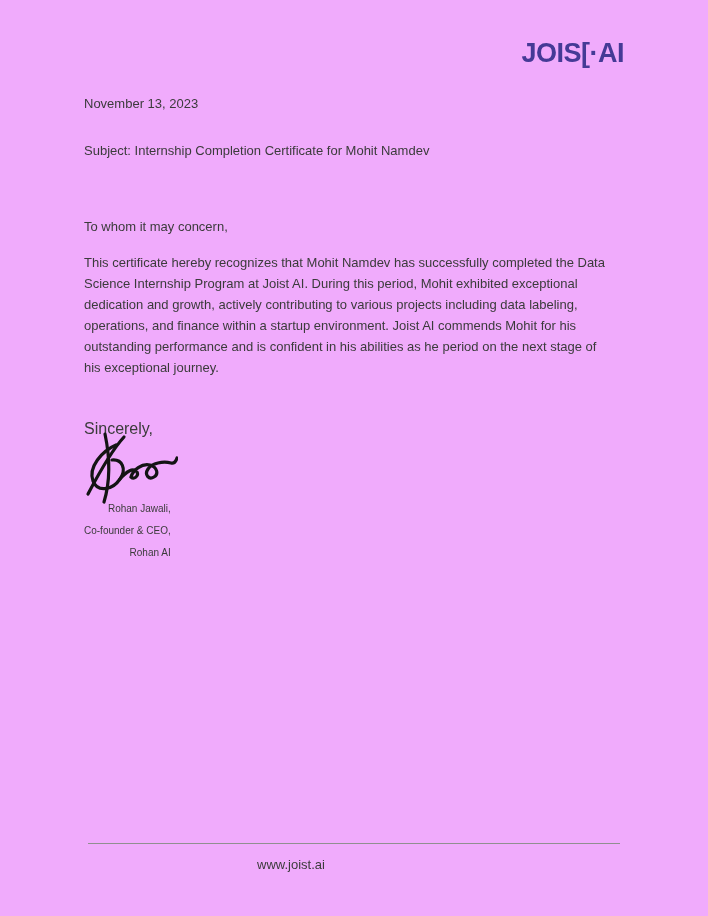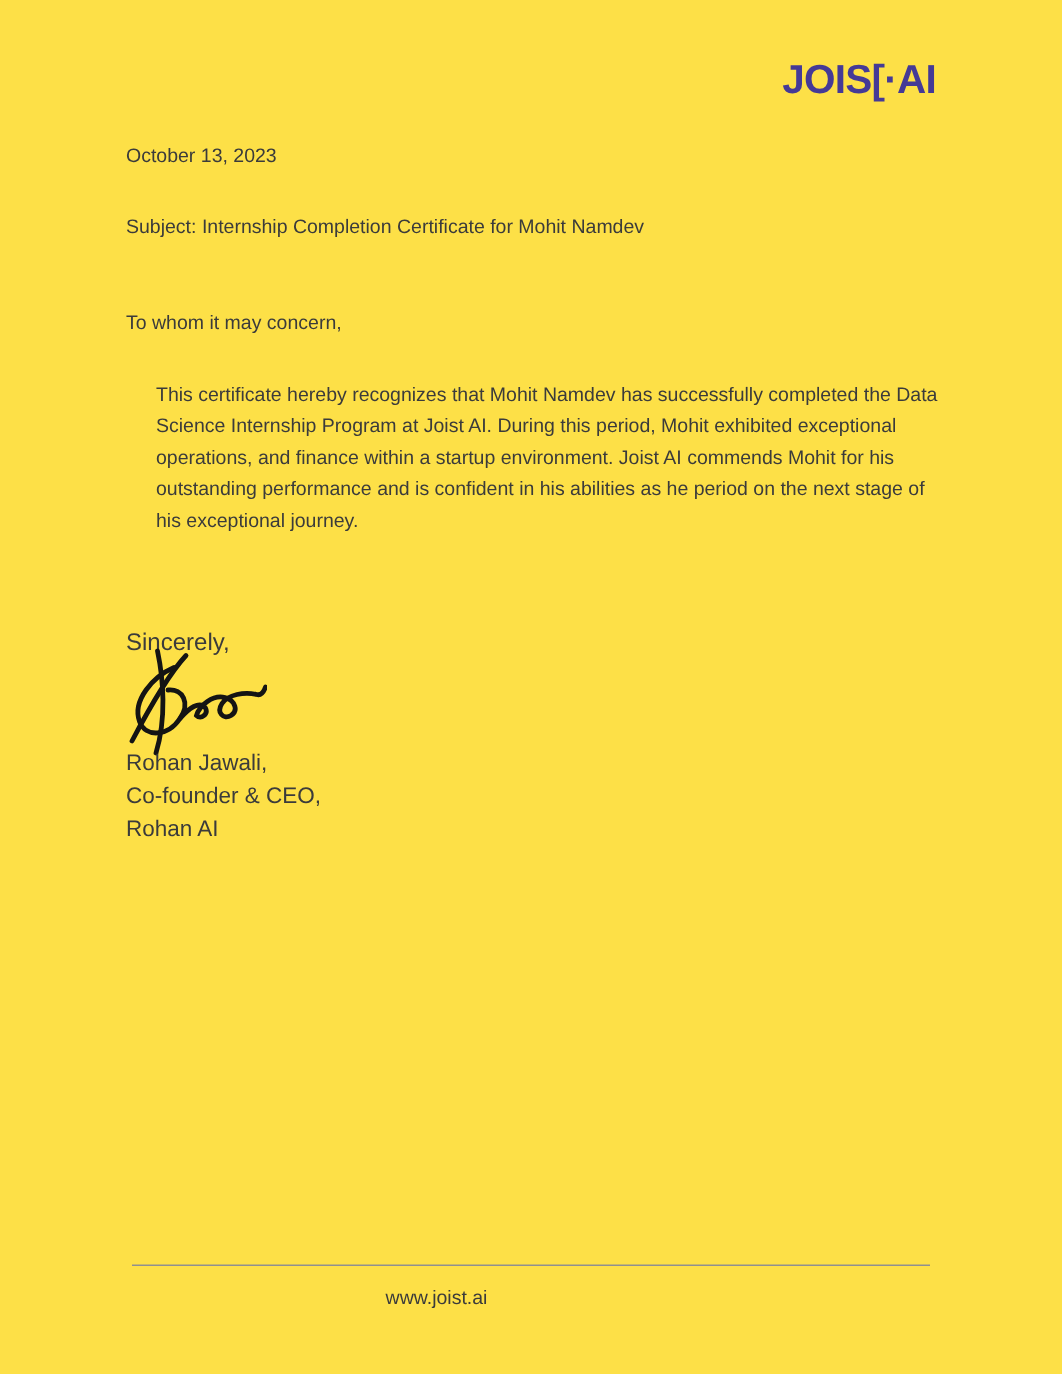--- a/index.html
+++ b/index.html
@@ -9,21 +9,21 @@
     height: 916px;
     font-family: "Liberation Sans", sans-serif;
     color: #3b3b3b;
     position: relative;
     overflow: hidden;
   }
   .page {
     position: relative;
     width: 708px;
     height: 916px;
-    background: #fde047;
+    background: #f0abfc;
   }
   .logo {
     position: absolute;
     top: 38px;
     right: 84px;
     font-size: 27px;
     font-weight: 700;
     letter-spacing: -0.5px;
     color: #453a96;
     white-space: nowrap;
@@ -37,53 +37,54 @@
   }
   .subject {
     position: absolute;
     top: 140px;
     left: 84px;
     font-size: 13px;
     line-height: 21px;
   }
   .salutation {
     position: absolute;
-    top: 204px;
+    top: 216px;
     left: 84px;
     font-size: 13px;
     line-height: 21px;
   }
   .body-par {
     position: absolute;
     top: 252px;
     left: 84px;
     font-size: 13px;
     line-height: 21px;
   }
-  .body-par .line { white-space: nowrap; margin-left: 20px; }
+  .body-par .line { white-space: nowrap; }
   .closing {
     position: absolute;
     top: 418px;
     left: 84px;
     font-size: 16px;
     line-height: 21px;
   }
   .signature-wrap {
     position: absolute;
     top: 429px;
     left: 78px;
     width: 100px;
     height: 76px;
   }
   .signer-block {
     position: absolute;
     top: 498px;
     left: 84px;
-    font-size: 15px;
+    font-size: 10px;
     line-height: 22px;
+    text-align: right;
   }
   .footer-divider {
     position: absolute;
     top: 843px;
     left: 88px;
     width: 532px;
     height: 1px;
     background: #909090;
   }
   .footer-url {
@@ -97,29 +98,30 @@
     color: #3b3b3b;
   }
 </style>
 </head>
 <body>
 
 <div class="page">
 
   <div class="logo">JOIS[·AI</div>
 
-  <div class="date">October 13, 2023</div>
+  <div class="date">November 13, 2023</div>
 
   <div class="subject">Subject: Internship Completion Certificate for Mohit Namdev</div>
 
   <div class="salutation">To whom it may concern,</div>
 
   <div class="body-par">
     <div class="line">This certificate hereby recognizes that Mohit Namdev has successfully completed the Data</div>
     <div class="line">Science Internship Program at Joist AI. During this period, Mohit exhibited exceptional</div>
+    <div class="line">dedication and growth, actively contributing to various projects including data labeling,</div>
     <div class="line">operations, and finance within a startup environment. Joist AI commends Mohit for his</div>
     <div class="line">outstanding performance and is confident in his abilities as he period on the next stage of</div>
     <div class="line">his exceptional journey.</div>
   </div>
 
   <div class="closing">Sincerely,</div>
 
   <div class="signature-wrap">
     <svg width="100" height="76" viewBox="0 0 100 76" fill="none" xmlns="http://www.w3.org/2000/svg">
       <g stroke="#141414" stroke-width="3.2" stroke-linecap="round" fill="none">

